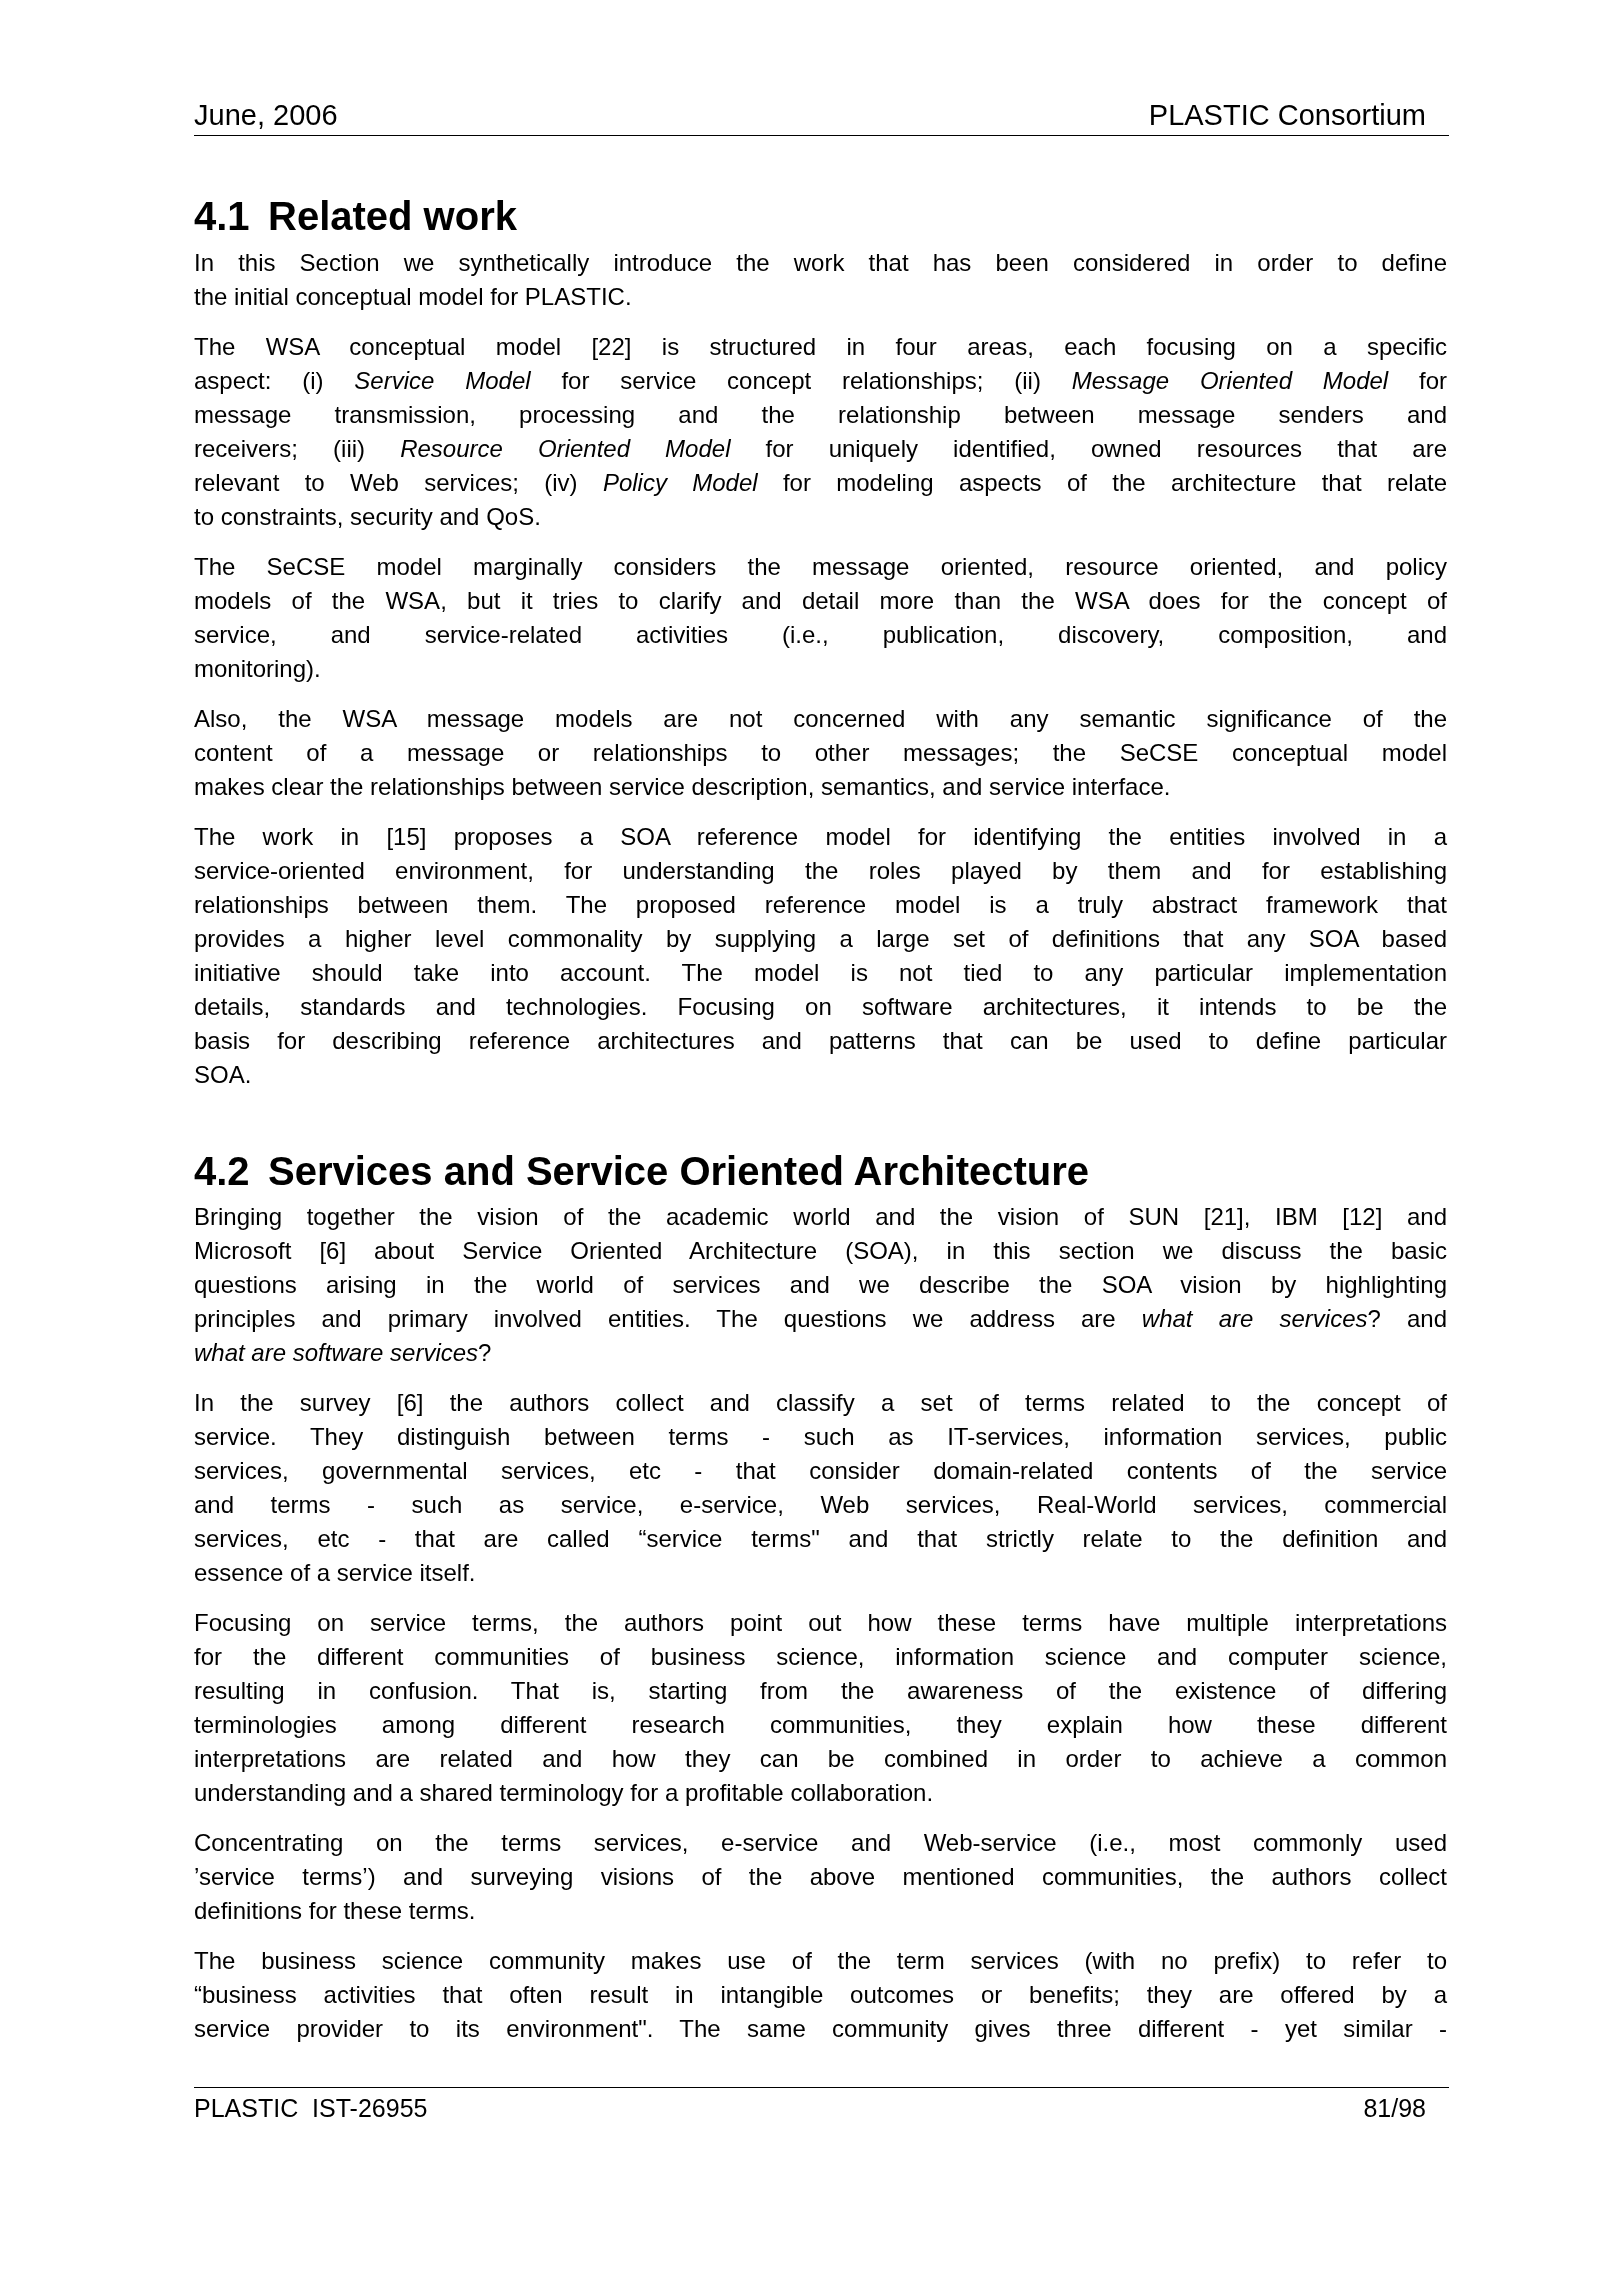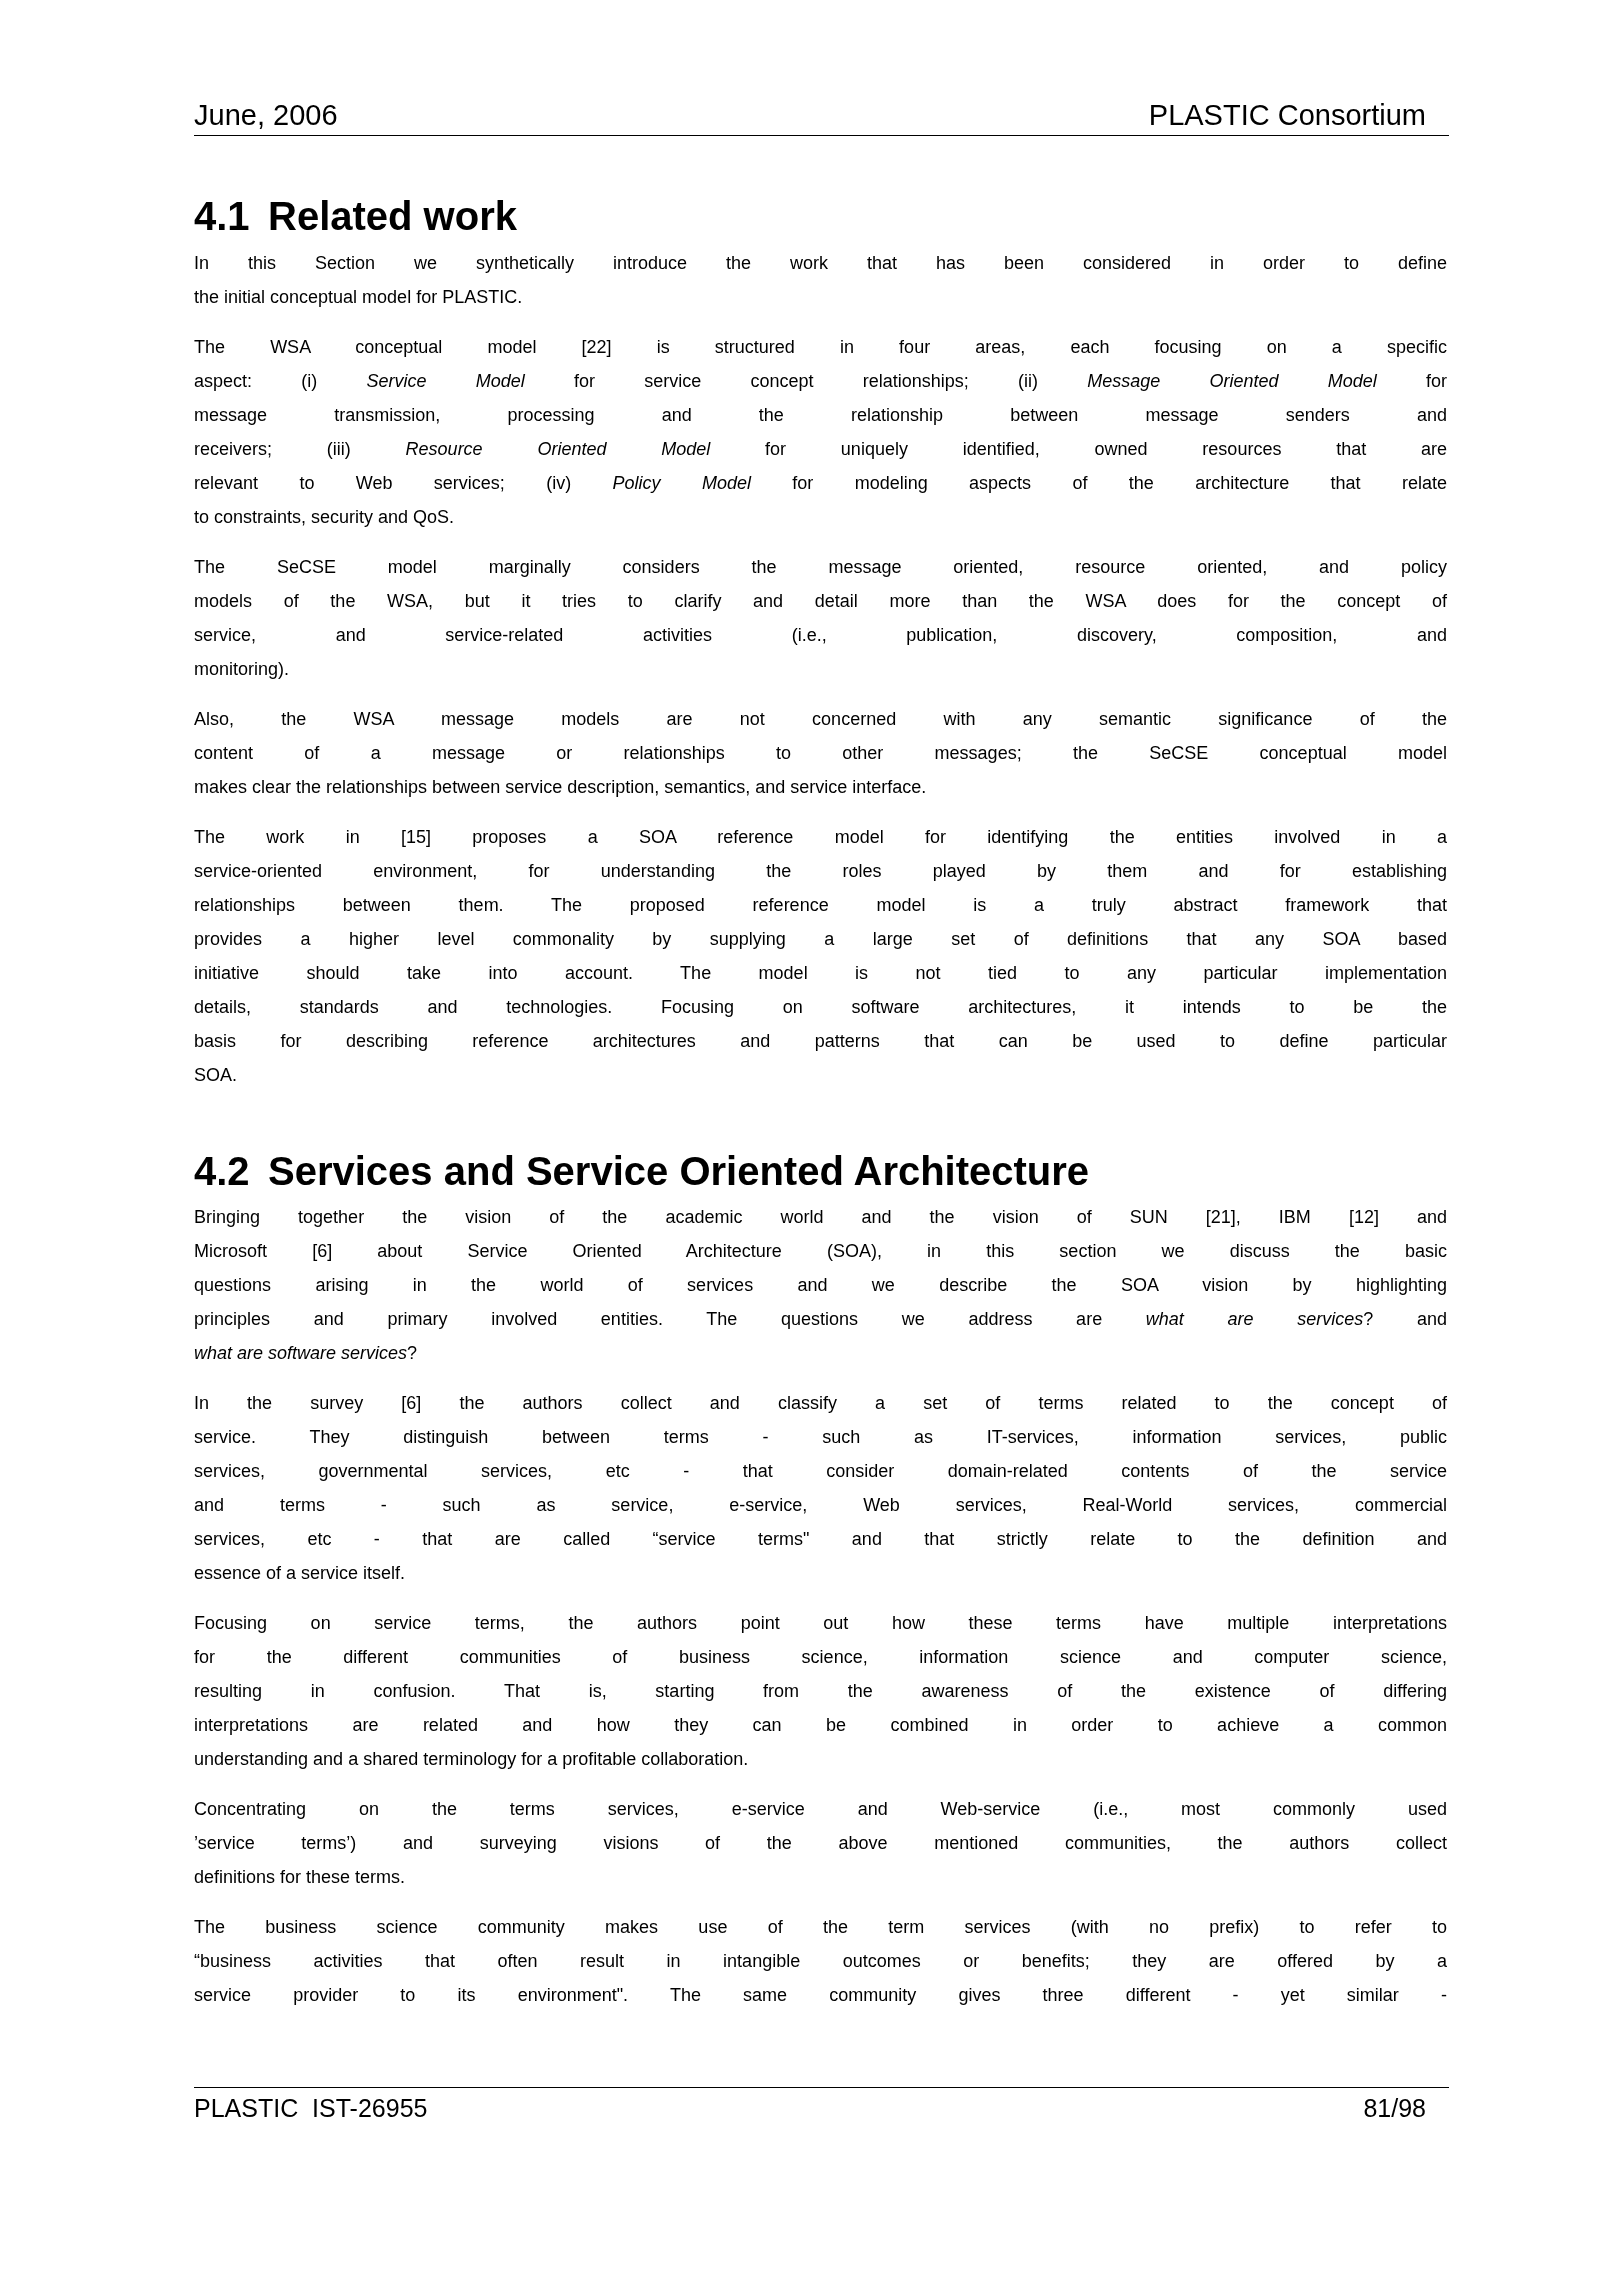--- a/index.html
+++ b/index.html
@@ -14,21 +14,21 @@
   .header-rule { position: absolute; left: 194px; top: 135px; width: 1255px; height: 0;
                  border-top: 1.6px solid #000; }
 
   .content { position: absolute; left: 194px; top: 196px; width: 1253px; }
 
   .heading { font-weight: bold; font-size: 40px; line-height: 40px; margin: 0; height: 40px;
              white-space: nowrap; }
   .heading .num { display: inline-block; width: 74px; }
 
   .para { margin: 0; }
-  .line { font-size: 18px; line-height: 34px; height: 34px; white-space: nowrap; overflow: visible;
+  .line { font-size: 24px; line-height: 34px; height: 34px; white-space: nowrap; overflow: visible;
           text-align: justify; text-align-last: justify; }
   .line.last { text-align: center; text-align-last: left; }
   .line span.i { font-style: italic; }
   .line { white-space: normal; }
 
   .footer-rule { position: absolute; left: 194px; top: 2087px; width: 1255px; height: 0;
                  border-top: 1.6px solid #000; }
   .running-footer { position: absolute; left: 194px; top: 2091px; width: 1232px; height: 35px;
                     font-size: 25px; line-height: 35px; }
   .running-footer .left { position: absolute; left: 0; top: 0; white-space: pre; }
@@ -105,20 +105,21 @@
             <div class="line"><span>service. They distinguish between terms - such as IT-services, information services, public</span></div>
             <div class="line"><span>services, governmental services, etc - that consider domain-related contents of the service</span></div>
             <div class="line"><span>and terms - such as service, e-service, Web services, Real-World services, commercial</span></div>
             <div class="line"><span>services, etc - that are called “service terms" and that strictly relate to the definition and</span></div>
             <div class="line last"><span>essence of a service itself.</span></div>
           </div>
           <div class="para" style="margin-top: 16px;">
             <div class="line"><span>Focusing on service terms, the authors point out how these terms have multiple interpretations</span></div>
             <div class="line"><span>for the different communities of business science, information science and computer science,</span></div>
             <div class="line"><span>resulting in confusion. That is, starting from the awareness of the existence of differing</span></div>
+            <div class="line"><span>terminologies among different research communities, they explain how these different</span></div>
             <div class="line"><span>interpretations are related and how they can be combined in order to achieve a common</span></div>
             <div class="line last"><span>understanding and a shared terminology for a profitable collaboration.</span></div>
           </div>
           <div class="para" style="margin-top: 16px;">
             <div class="line"><span>Concentrating on the terms services, e-service and Web-service (i.e., most commonly used</span></div>
             <div class="line"><span>’service terms’) and surveying visions of the above mentioned communities, the authors collect</span></div>
             <div class="line last"><span>definitions for these terms.</span></div>
           </div>
           <div class="para" style="margin-top: 16px;">
             <div class="line"><span>The business science community makes use of the term services (with no prefix) to refer to</span></div>

